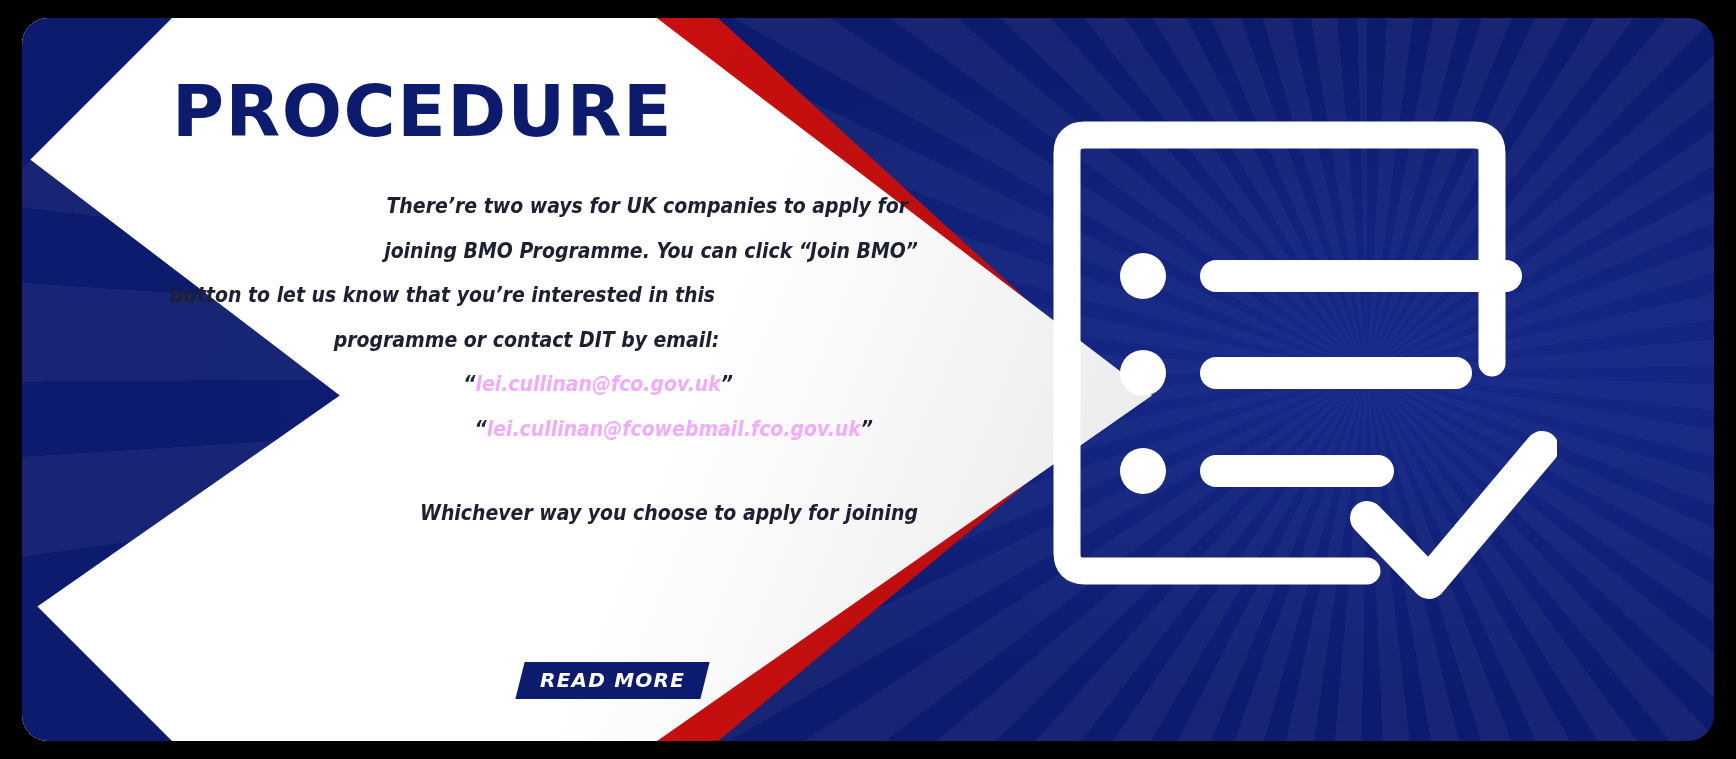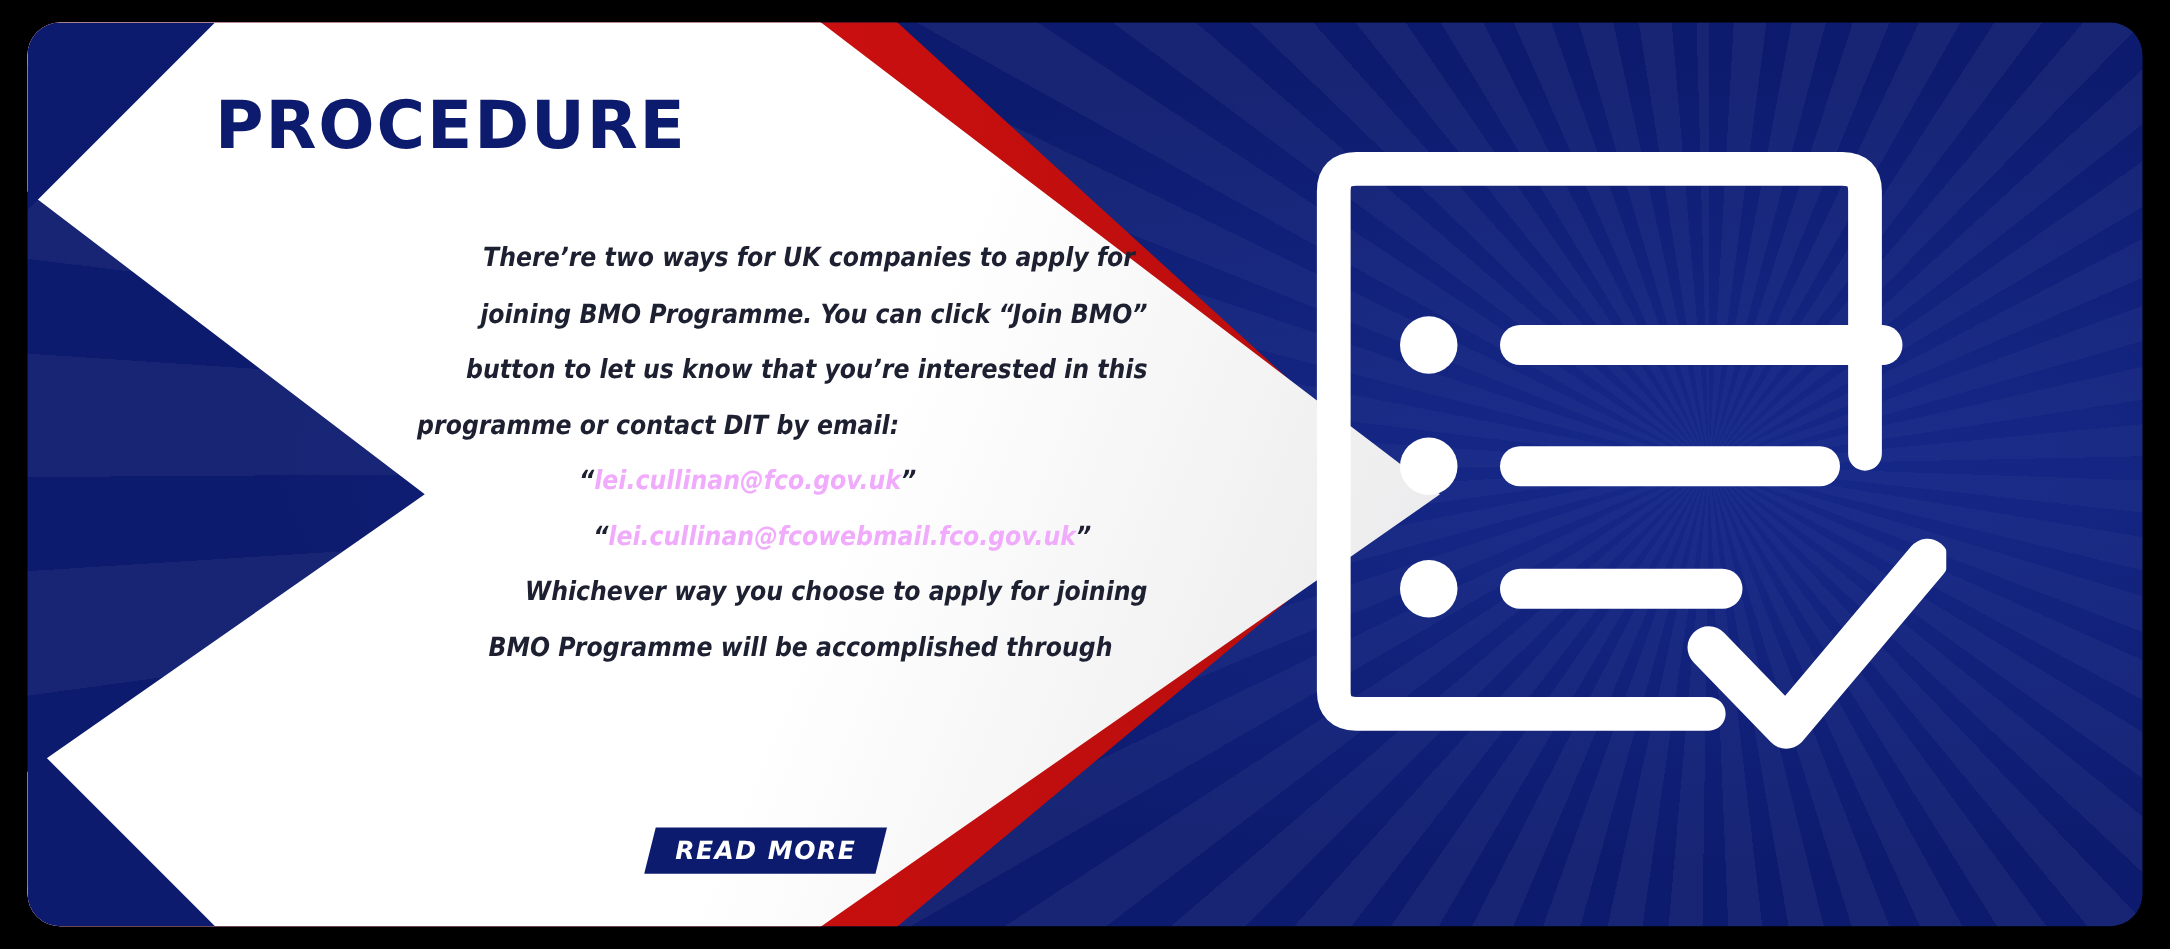--- a/index.html
+++ b/index.html
@@ -67,21 +67,21 @@
   .content{
     position:absolute;
     left:150px;top:0;
     width:740px;height:723px;
   }
 
   .title{
     position:absolute;
     left:0;top:52px;
     font-family:"DejaVu Sans","Liberation Sans",sans-serif;
-    font-size:53px;
+    font-size:71px;
     font-weight:700;
     letter-spacing:1.5px;
     color:#0d1b6e;
     white-space:nowrap;
   }
 
   .body-text{
     position:absolute;
     left:-2px;top:166px;
     width:748px;
@@ -93,25 +93,25 @@
     line-height:44.5px;
     color:#1c2030;
   }
   .body-text .ln{display:block;white-space:nowrap;}
 
   .mail{color:#f0abfc;}
   .q{color:#1c2030;}
 
   .ln-l1{text-align:right;padding-right:10px;}
   .ln-l2{text-align:right;padding-right:0px;}
-  .ln-l3{text-align:right;padding-right:0px;}
+  .ln-l3{text-align:left;padding-right:0px;}
   .ln-l4{text-align:center;padding-right:35px;}
   .ln-l5{text-align:right;padding-right:185px;}
   .ln-l6{text-align:right;padding-right:45px;}
-  .ln-l7{text-align:right;padding-right:0px;}
+  .ln-l7{text-align:right;padding-right:0px;margin-top:40px;}
   .ln-l8{text-align:right;padding-right:28px;}
   .ln-l9{text-align:right;padding-right:330px;}
 
   
   .readmore-wrap{
     position:absolute;
     left:348px;top:644px;
   }
   .readmore{
     display:inline-block;
@@ -193,21 +193,20 @@
         <span class="ln ln-l1">There’re two ways for UK companies to apply for</span>
         <span class="ln ln-l2">joining BMO Programme. You can click “Join BMO”</span>
         <span class="ln ln-l3">button to let us know that you’re interested in this</span>
         <span class="ln ln-l4">programme or contact DIT by email:</span>
 
         <span class="ln ln-l5"><span class="q">“</span><span class="mail">lei.cullinan@fco.gov.uk</span><span class="q">”</span></span>
 
         <span class="ln ln-l6"><span class="q">“</span><span class="mail">lei.cullinan@fcowebmail.fco.gov.uk</span><span class="q">”</span></span>
 
         <span class="ln ln-l7">Whichever way you choose to apply for joining</span>
-        <span class="ln ln-l8">BMO Programme will be accomplished through</span>
       </div>
 
       <div class="readmore-wrap">
         <button class="readmore">
           <span>READ MORE</span>
         </button>
       </div>
 
     </div>
   </div>

